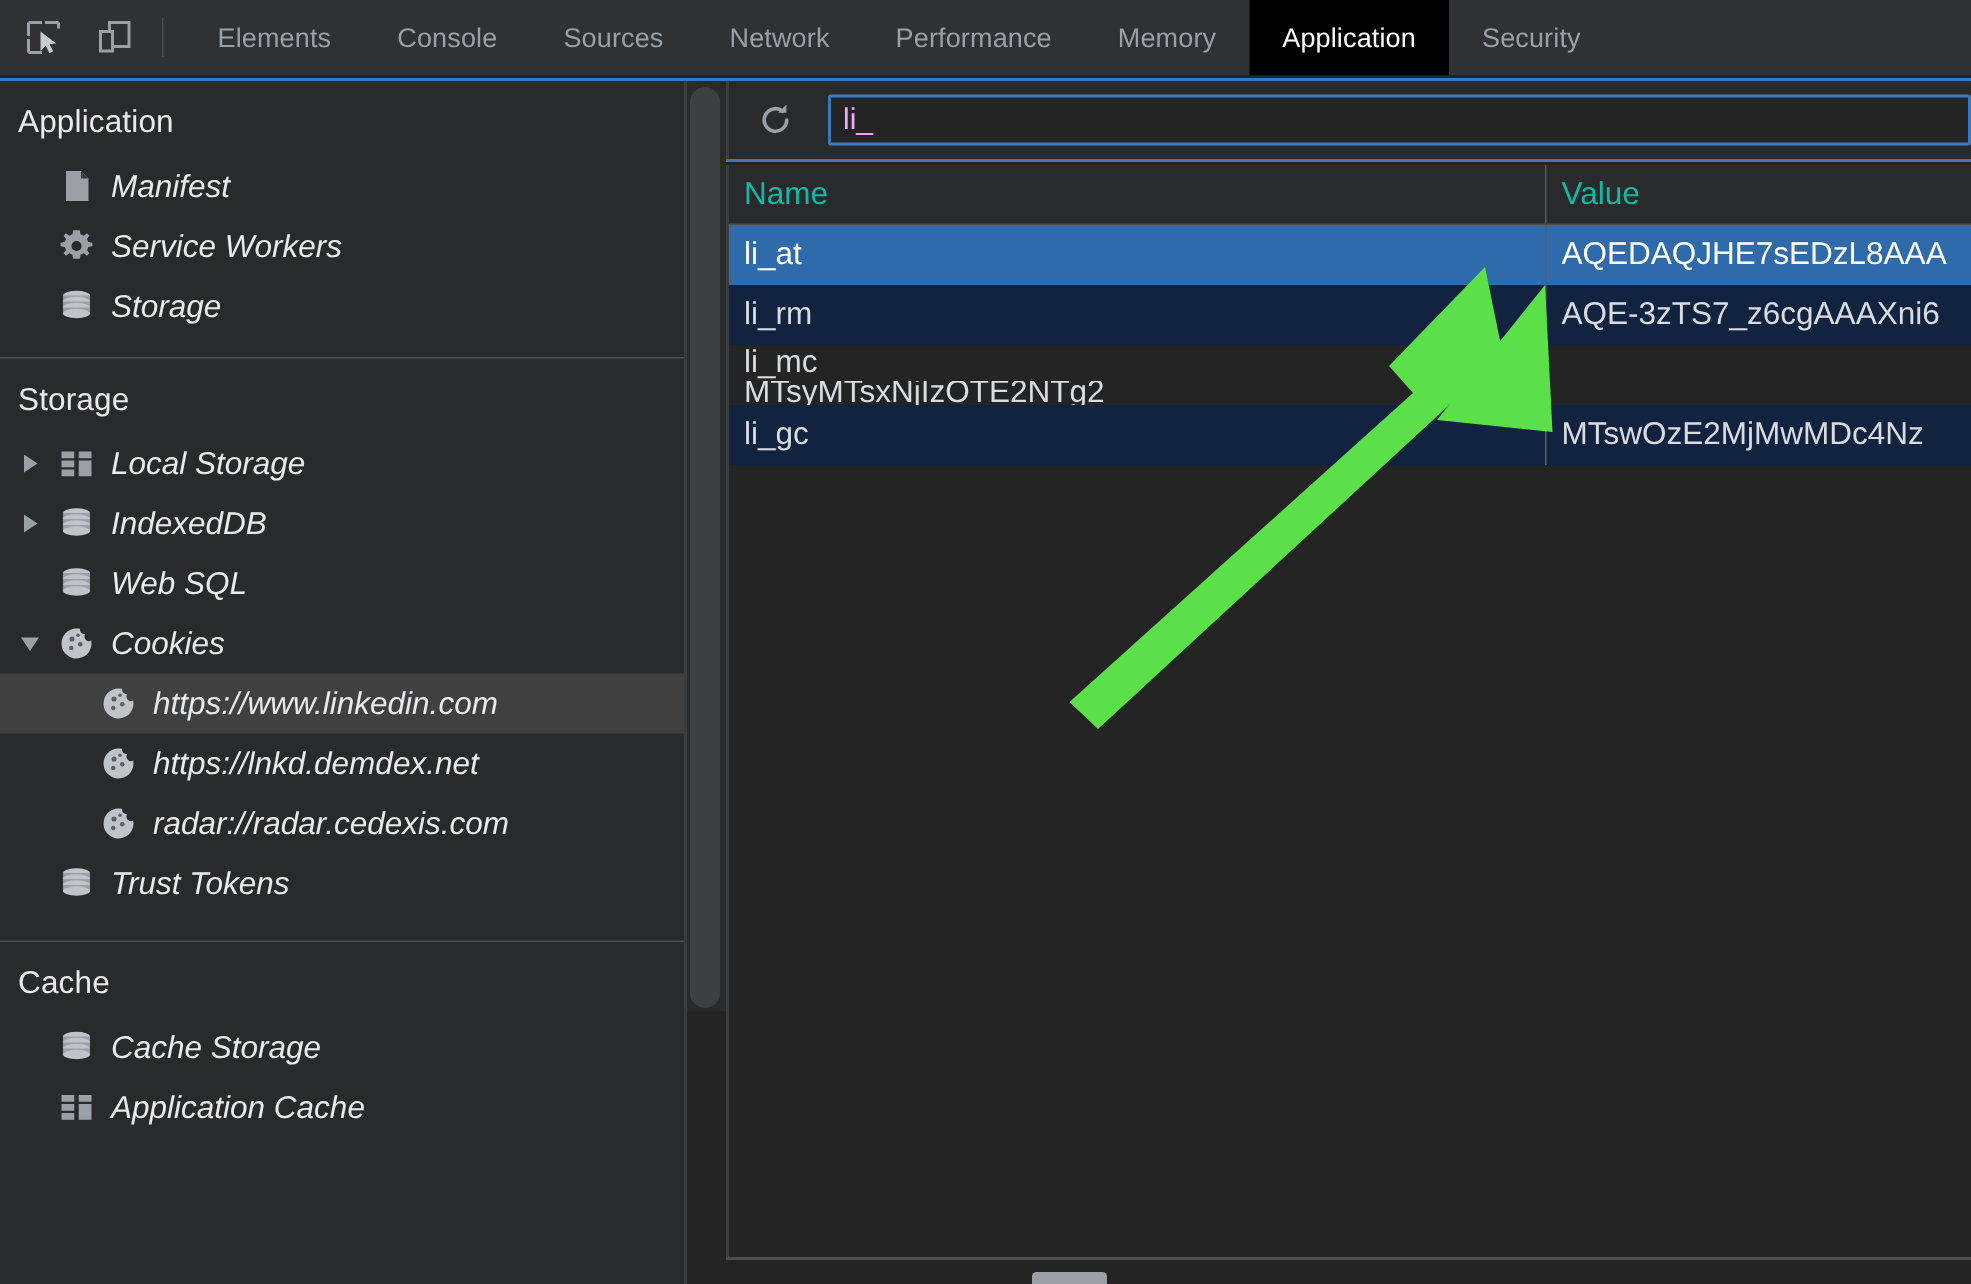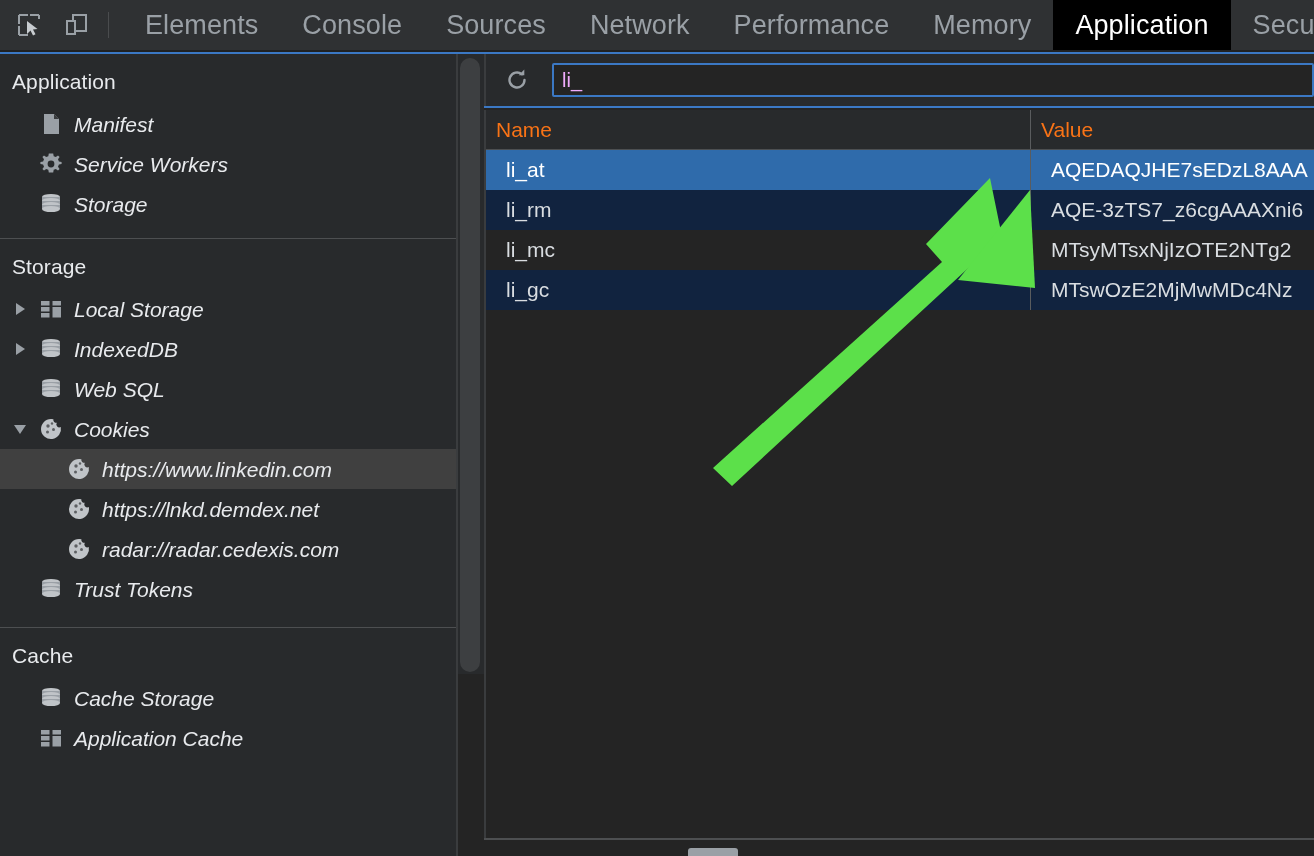--- a/index.html
+++ b/index.html
@@ -57,21 +57,21 @@
   }
   .tabs {
     display: flex;
     align-items: stretch;
     flex: 1;
   }
   .tab {
     display: flex;
     align-items: center;
     padding: 0 22px;
-    font-size: 27px;
+    font-size: 18px;
     color: #9aa0a6;
     letter-spacing: 0.1px;
     cursor: pointer;
     white-space: nowrap;
     background: transparent;
   }
   .tab.active {
     background: #000000;
     color: #ffffff;
   }
@@ -261,43 +261,43 @@
   }
   .thead {
     display: flex;
     height: 40px;
     background: #282a2c;
     border-bottom: 1px solid #4d4f51;
     box-sizing: border-box;
   }
   .th {
     font-size: 21px;
-    color: #f97316;
+    color: #14b8a6;
     display: flex;
     align-items: center;
     padding-left: 10px;
     box-sizing: border-box;
     cursor: pointer;
   }
   .th.name { width: 545px; border-right: 1px solid #5a5c5e; }
   .th.value { flex: 1; }
   .trow {
     display: flex;
     height: 40px;
     box-sizing: border-box;
   }
   .trow.selected { background: #2f6bab; }
   .trow.odd { background: #11233f; }
-  .trow.even { background: #242424; }
+  .trow.even { background: #242424; flex-direction: column; }
   .td {
     font-size: 21px;
     color: #d9dde1;
     display: flex;
     align-items: center;
-    padding-left: 20px;
+    padding-left: 10px;
     box-sizing: border-box;
     white-space: nowrap;
     overflow: hidden;
   }
   .trow.selected .td { color: #ffffff; }
   .td.name { width: 545px; border-right: 1px solid #5a5c5e; }
   .td.value { flex: 1; }
   .table-body-fill {
     background: #242424;
     height: 600px;

